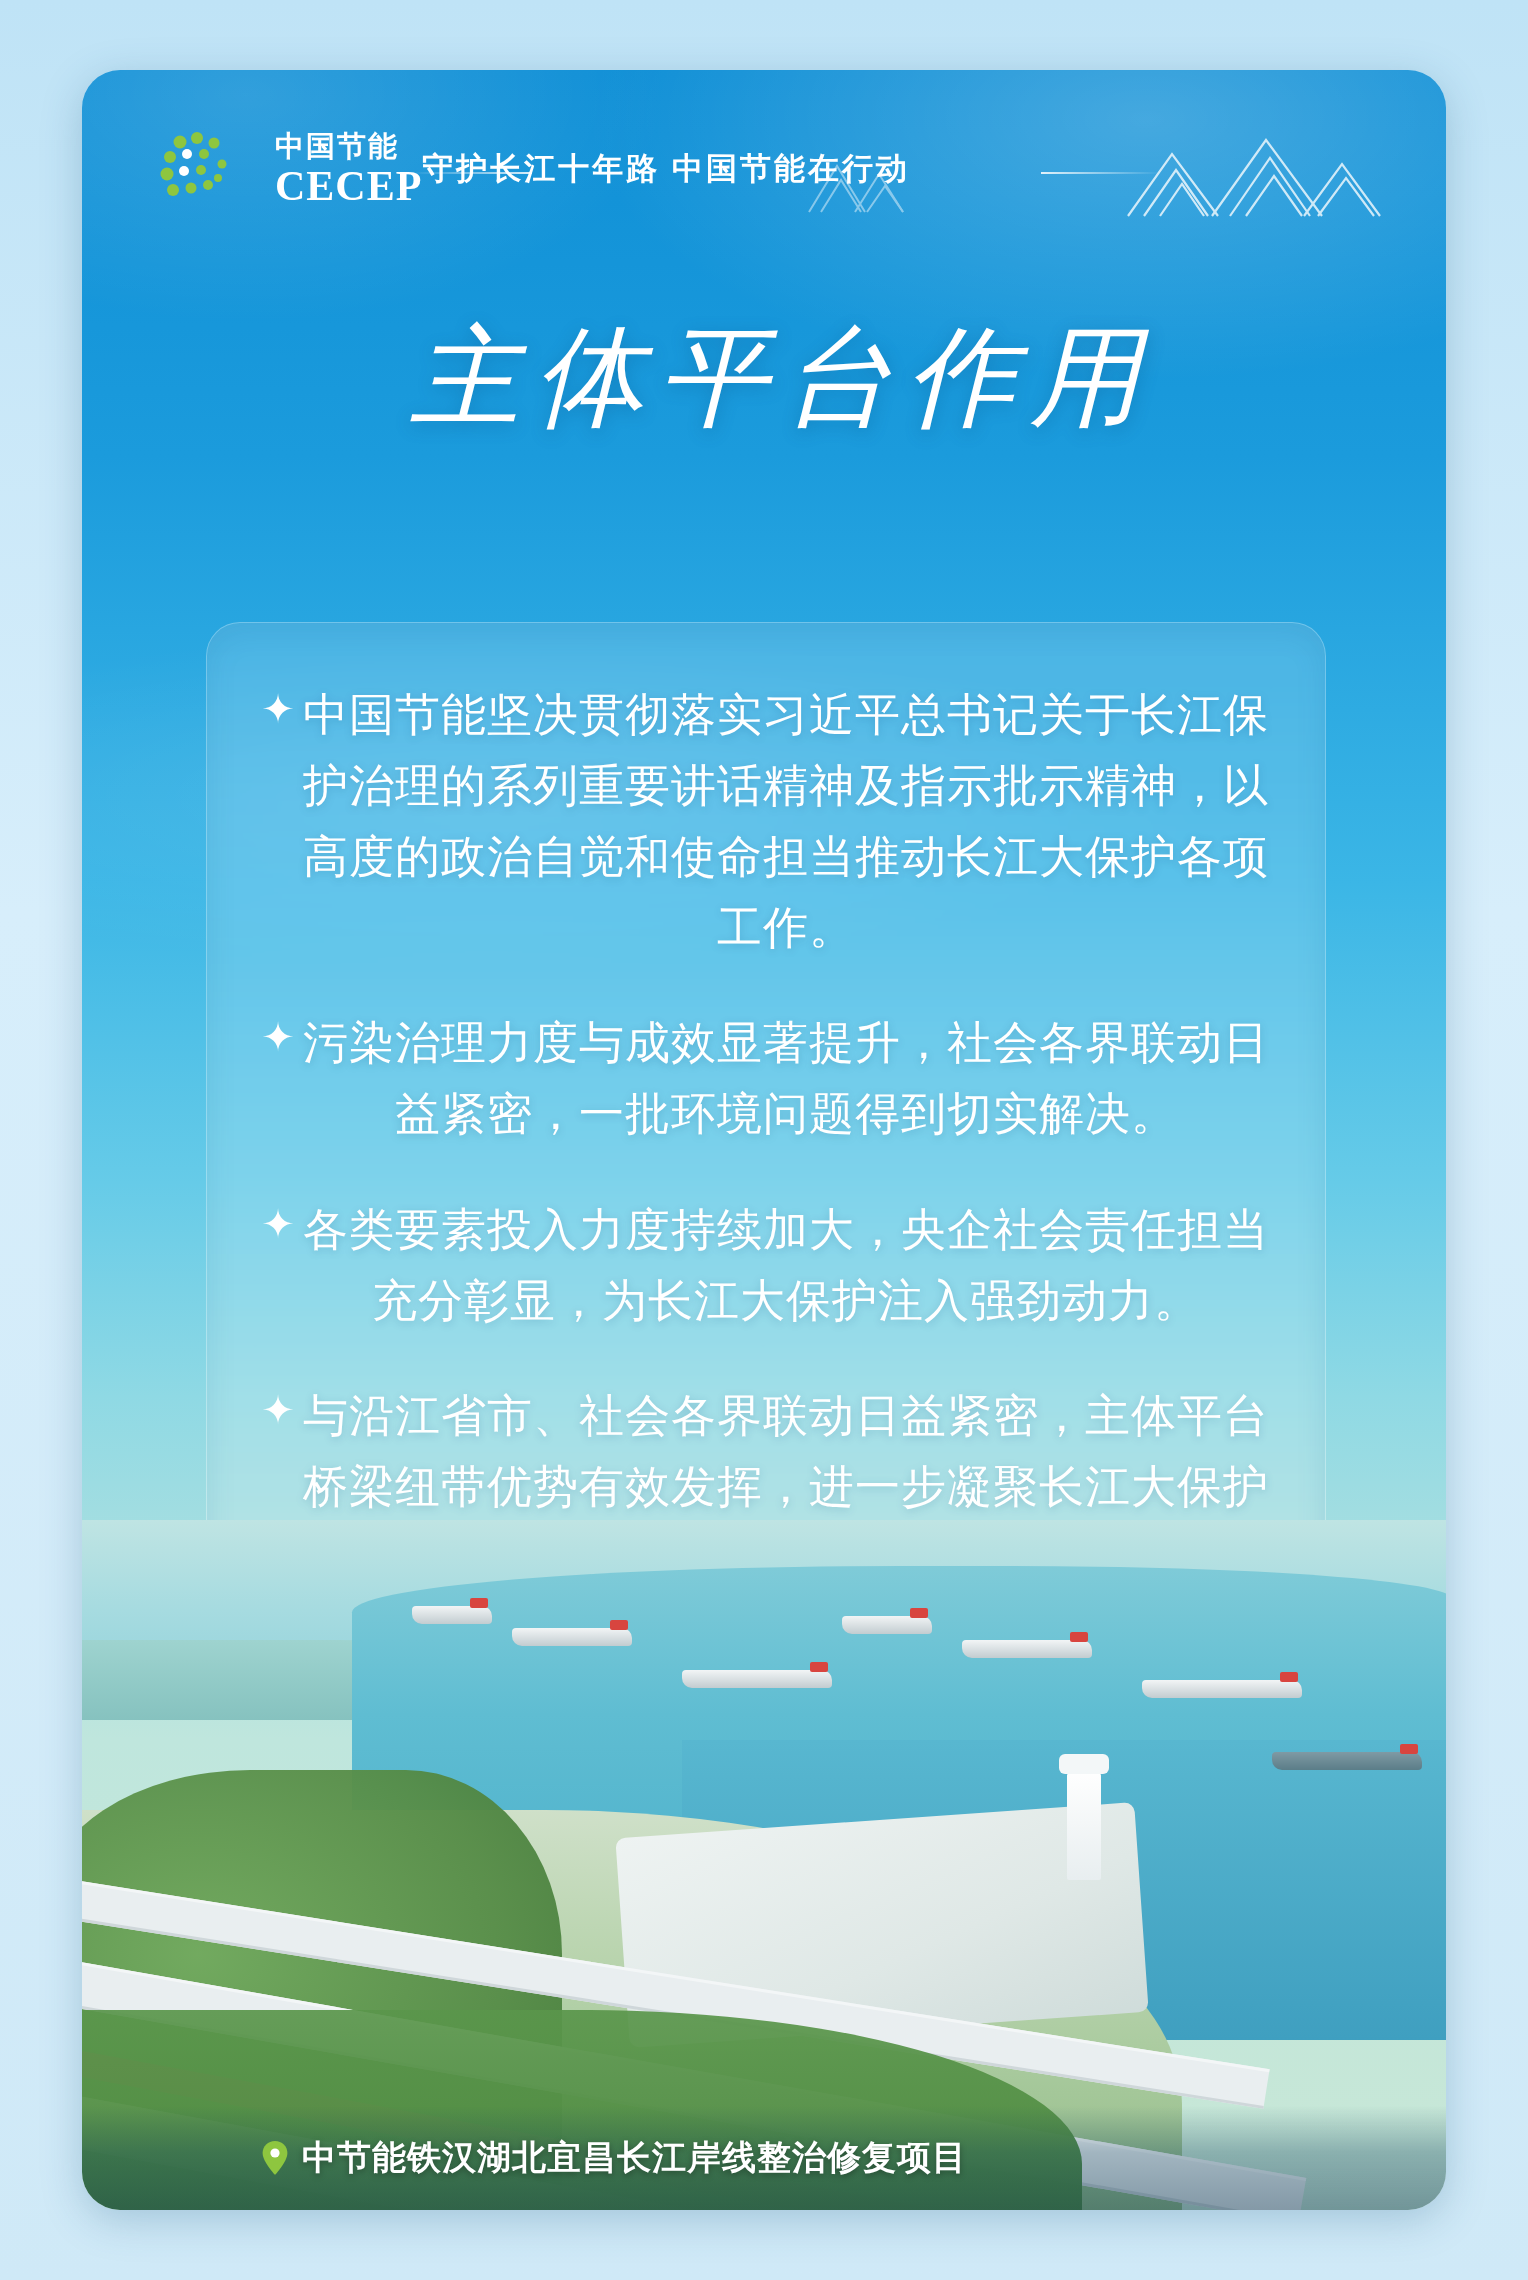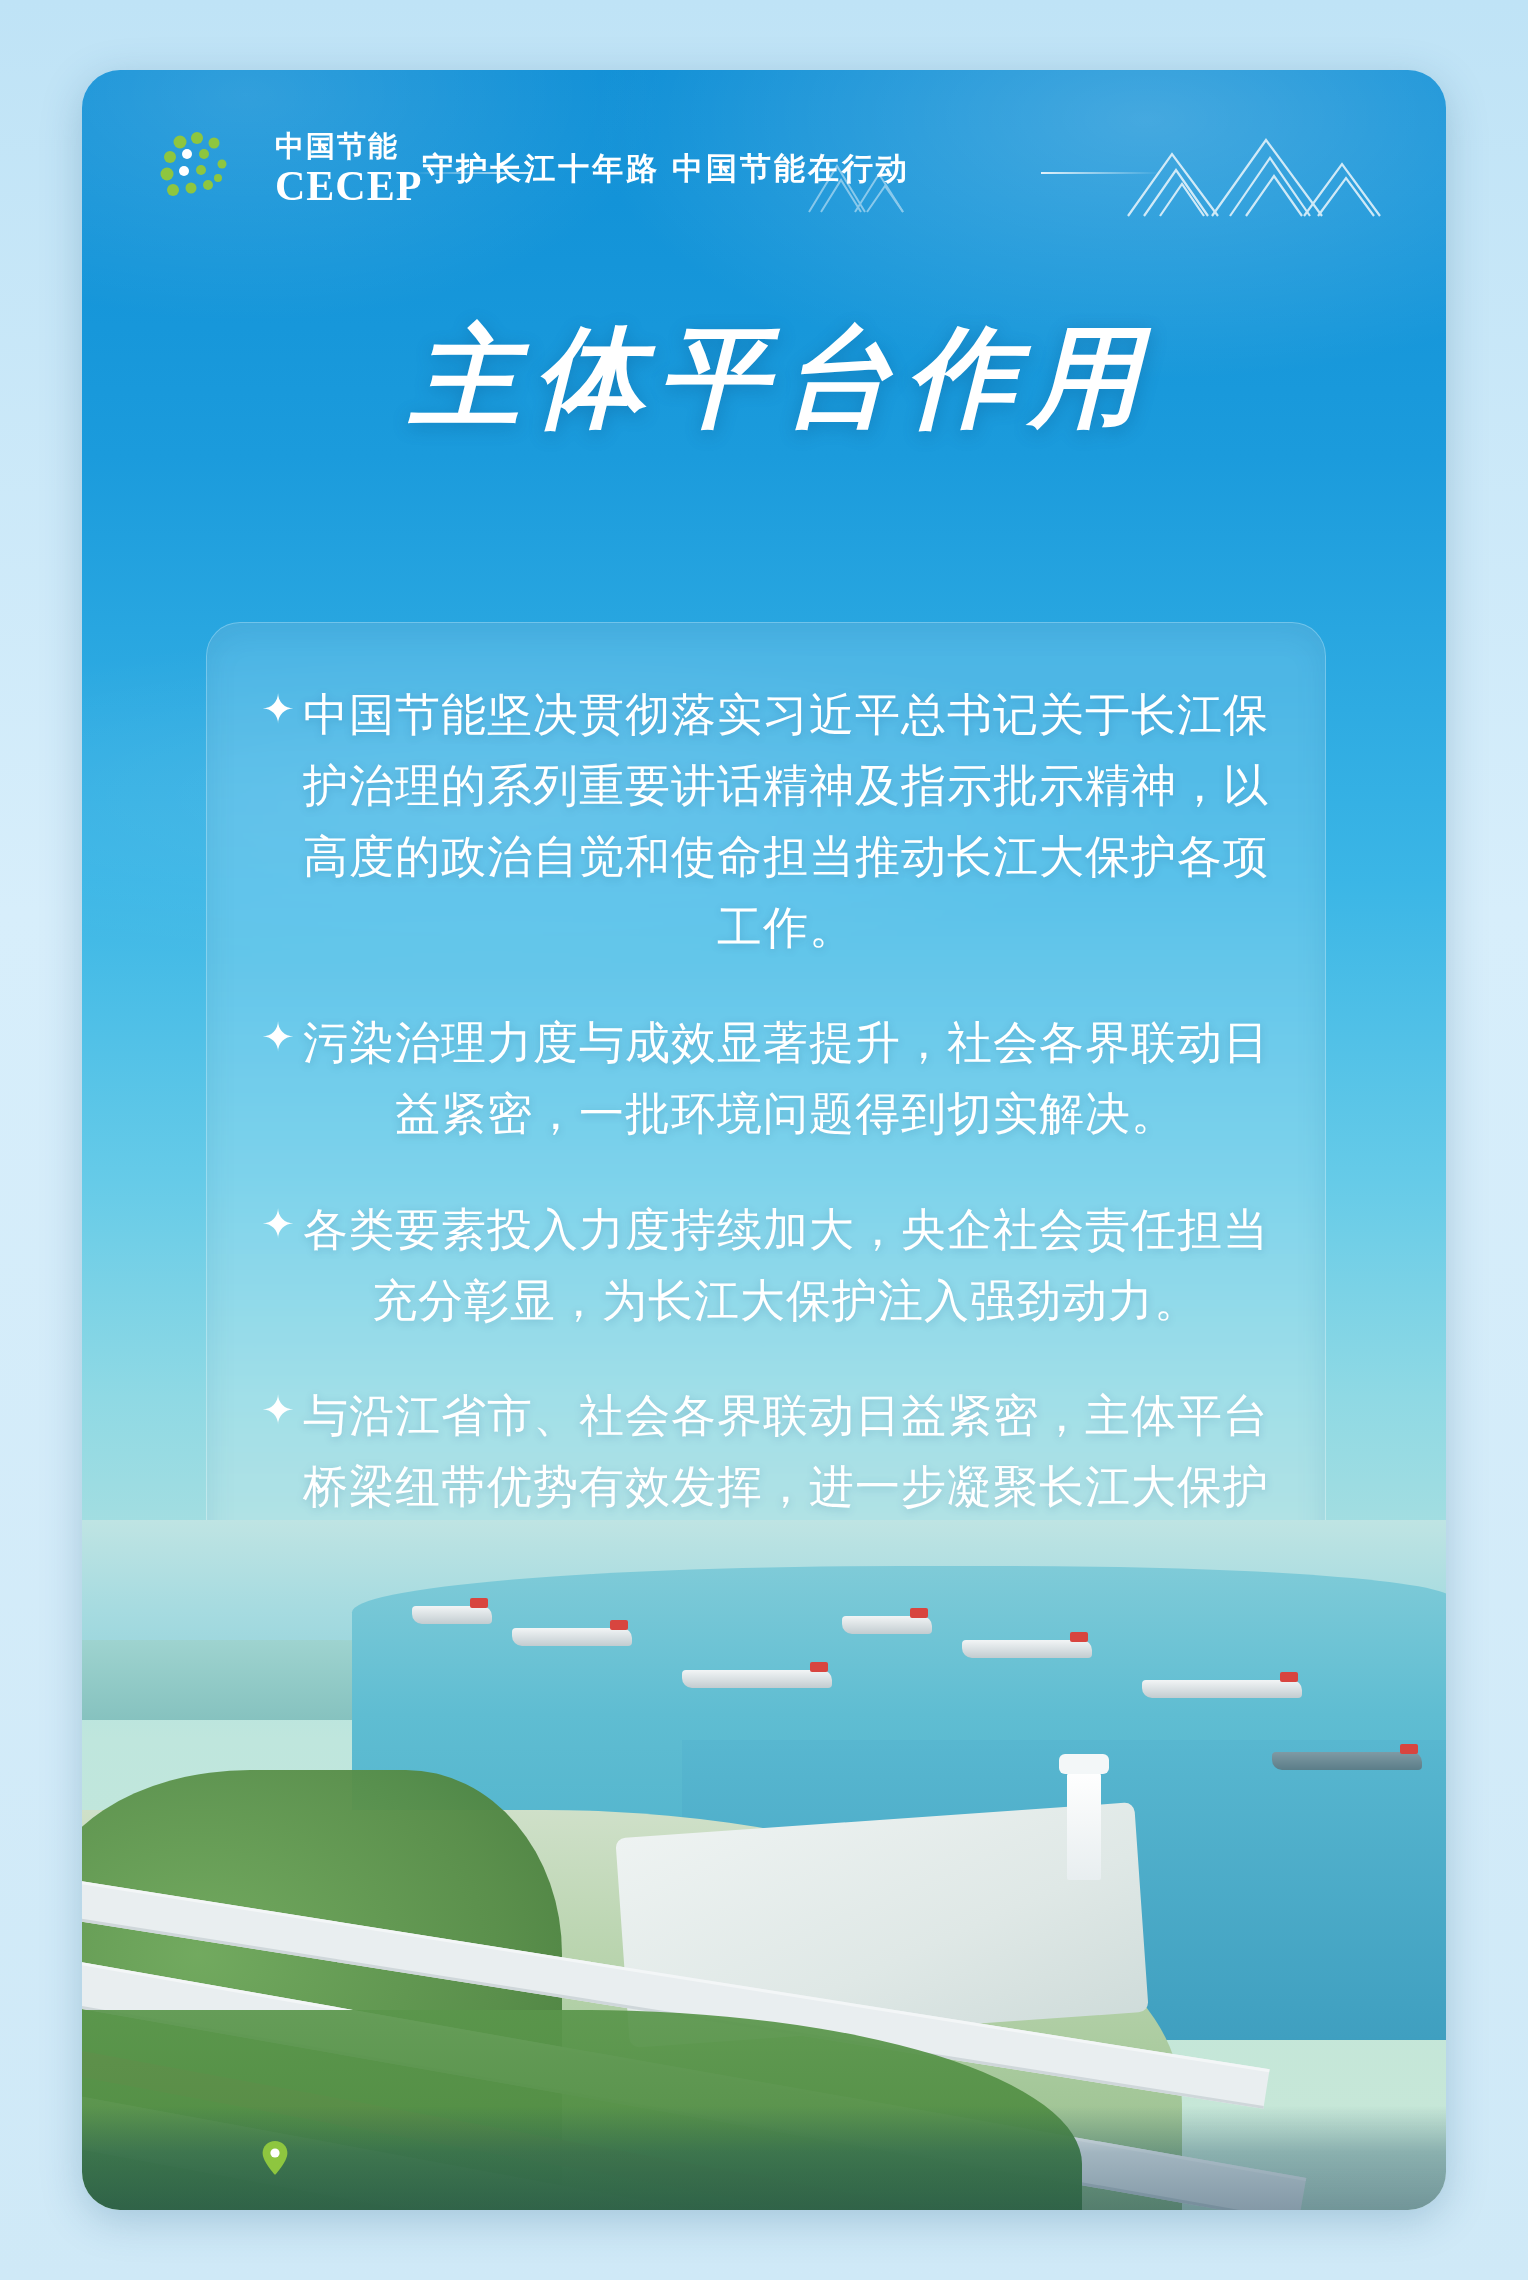--- a/index.html
+++ b/index.html
@@ -133,21 +133,21 @@
   .title-block {
     position: absolute;
     left: 0;
     top: 238px;
     width: 100%;
     text-align: center;
     color: #ffffff;
   }
   .title-line {
     font-family: "DejaVu Serif", "Liberation Serif", serif;
-    font-weight: 700;
+    font-weight: 400;
     font-size: 110px;
     letter-spacing: 14px;
     line-height: 1.26;
     text-shadow: 0 4px 18px rgba(10, 80, 130, 0.33);
     font-style: italic;
     margin-left: 36px;
   }
 
   
   .card {
@@ -415,17 +415,18 @@
       <div class="road r2"></div>
       <div class="road r3"></div>
       <div class="road r4"></div>
       <div class="ph-green-bottom"></div>
 
       <div class="caption-bar">
         <svg class="pin-icon" viewBox="0 0 26 34">
           <path d="M13 0C6 0 0.6 5.3 0.6 12.1 0.6 21 13 34 13 34s12.4-13 12.4-21.9C25.4 5.3 20 0 13 0z" fill="#8ec63f"></path>
           <circle cx="13" cy="12" r="4.6" fill="#ffffff"></circle>
         </svg>
+        <div class="caption-text">中节能铁汉湖北宜昌长江岸线整治修复项目</div>
       </div>
     </div>
 
   </div>
 </div>
 
 </body></html>

